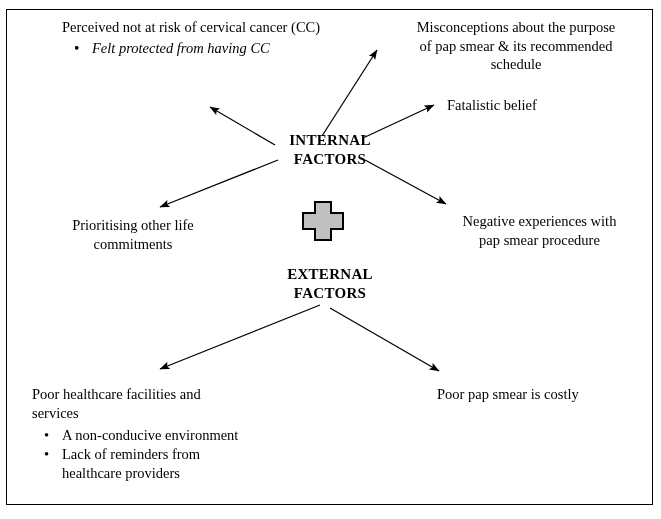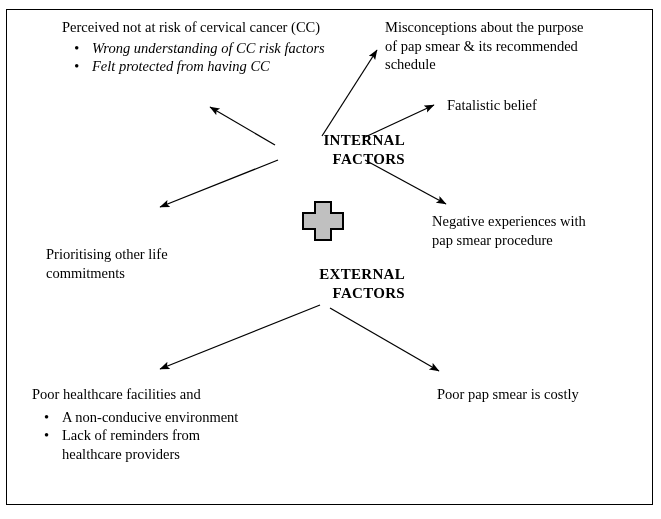--- a/index.html
+++ b/index.html
@@ -2,22 +2,22 @@
 <html><head>
 <meta charset="utf-8">
 <style>
   html,body{margin:0;padding:0;background:#ffffff;}
   body{width:661px;height:519px;position:relative;overflow:hidden;
        font-family:"Liberation Serif","DejaVu Serif",serif;color:#000;}
   #frame{position:absolute;left:6px;top:9px;width:647px;height:496px;
          border:1px solid #000;box-sizing:border-box;background:#fff;}
   svg#arrows{position:absolute;left:0;top:0;width:661px;height:519px;pointer-events:none;}
   .txt{position:absolute;line-height:1.28;font-size:14.5px;}
-  .center-txt{}
-  .hdr{position:absolute;font-weight:bold;font-size:15px;text-align:right;
+  .center-txt{text-align:center;}
+  .hdr{position:absolute;font-weight:bold;font-size:15px;text-align:center;
        line-height:1.25;letter-spacing:.3px;}
   ul.bul{list-style:none;margin:2px 0 0 0;padding:0;}
   ul.bul li{position:relative;padding-left:30px;line-height:1.3;}
   ul.bul li .bdot{position:absolute;left:12px;top:0;}
   .ital{font-style:italic;}
   #cross-wrap{position:absolute;left:302px;top:201px;width:42px;height:40px;}
   #cross-wrap svg{display:block;}
 </style>
 </head>
 <body>
@@ -55,49 +55,49 @@
 <div class="hdr" style="left:255px;top:265px;width:150px;">
   <div>EXTERNAL</div>
   <div>FACTORS</div>
 </div>
 
 <div class="txt" style="left:22px;top:18px;width:330px;margin-left:40px;">
   <div>Perceived not at risk of cervical cancer (CC)</div>
   <ul class="bul ital">
     <li>
       <span class="bdot">•</span>
-      <span>Wrong understanding of CC risk factors</span>
     </li>
     <li>
       <span class="bdot">•</span>
       <span>Felt protected from having CC</span>
     </li>
   </ul>
 </div>
 
 <div class="txt center-txt" style="left:385px;top:18px;width:262px;">
   <div>Misconceptions about the purpose</div>
   <div>of pap smear &amp; its recommended</div>
   <div>schedule</div>
 </div>
 
 <div class="txt" style="left:447px;top:96px;width:200px;">Fatalistic belief</div>
 
-<div class="txt center-txt" style="left:46px;top:216px;width:190px;margin-top:29px;">
+<div class="txt center-txt" style="left:38px;top:216px;width:190px;">
   <div>Prioritising other life</div>
   <div>commitments</div>
 </div>
 
 <div class="txt center-txt" style="left:432px;top:212px;width:215px;">
   <div>Negative experiences with</div>
   <div>pap smear procedure</div>
 </div>
 
 <div class="txt" style="left:32px;top:385px;width:300px;">
   <div>Poor healthcare facilities and</div>
+  <div>services</div>
   <ul class="bul" style="margin-top:4px;">
     <li style="max-width:190px;">
       <span class="bdot">•</span>
       <span>A non-conducive environment</span>
     </li>
     <li style="max-width:200px;">
       <span class="bdot">•</span>
       <span>Lack of reminders from healthcare providers</span>
     </li>
   </ul>

